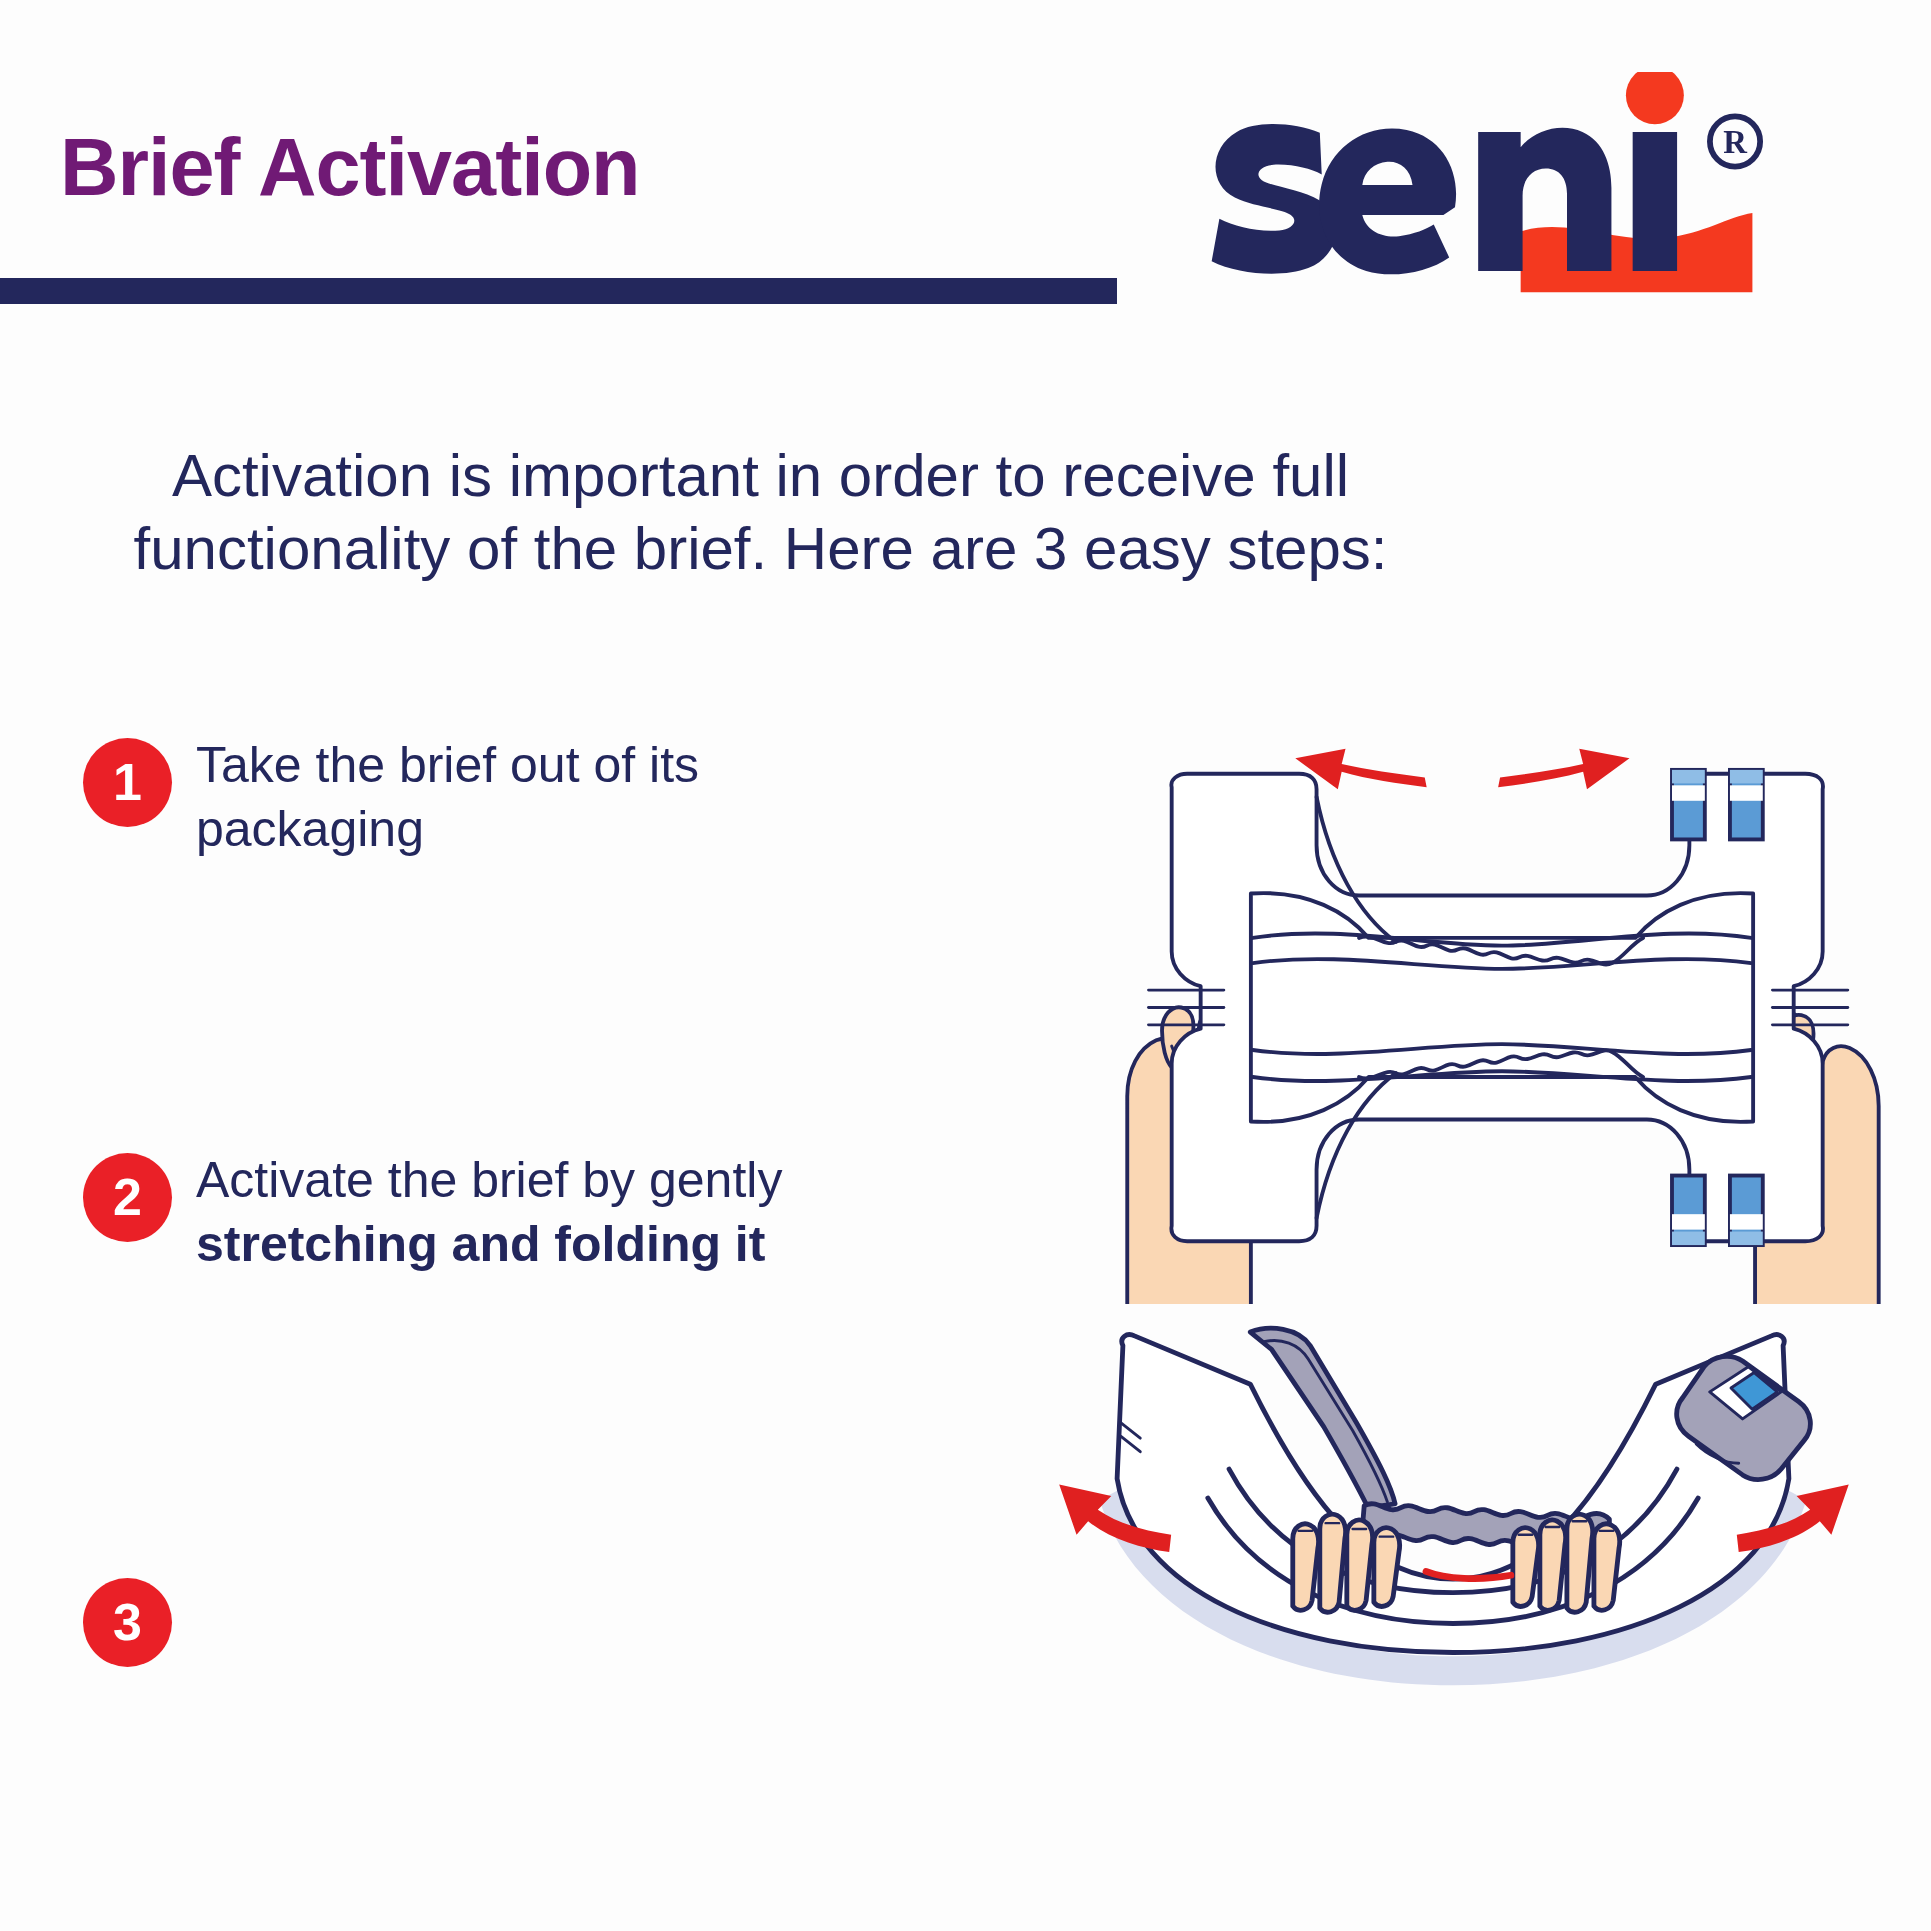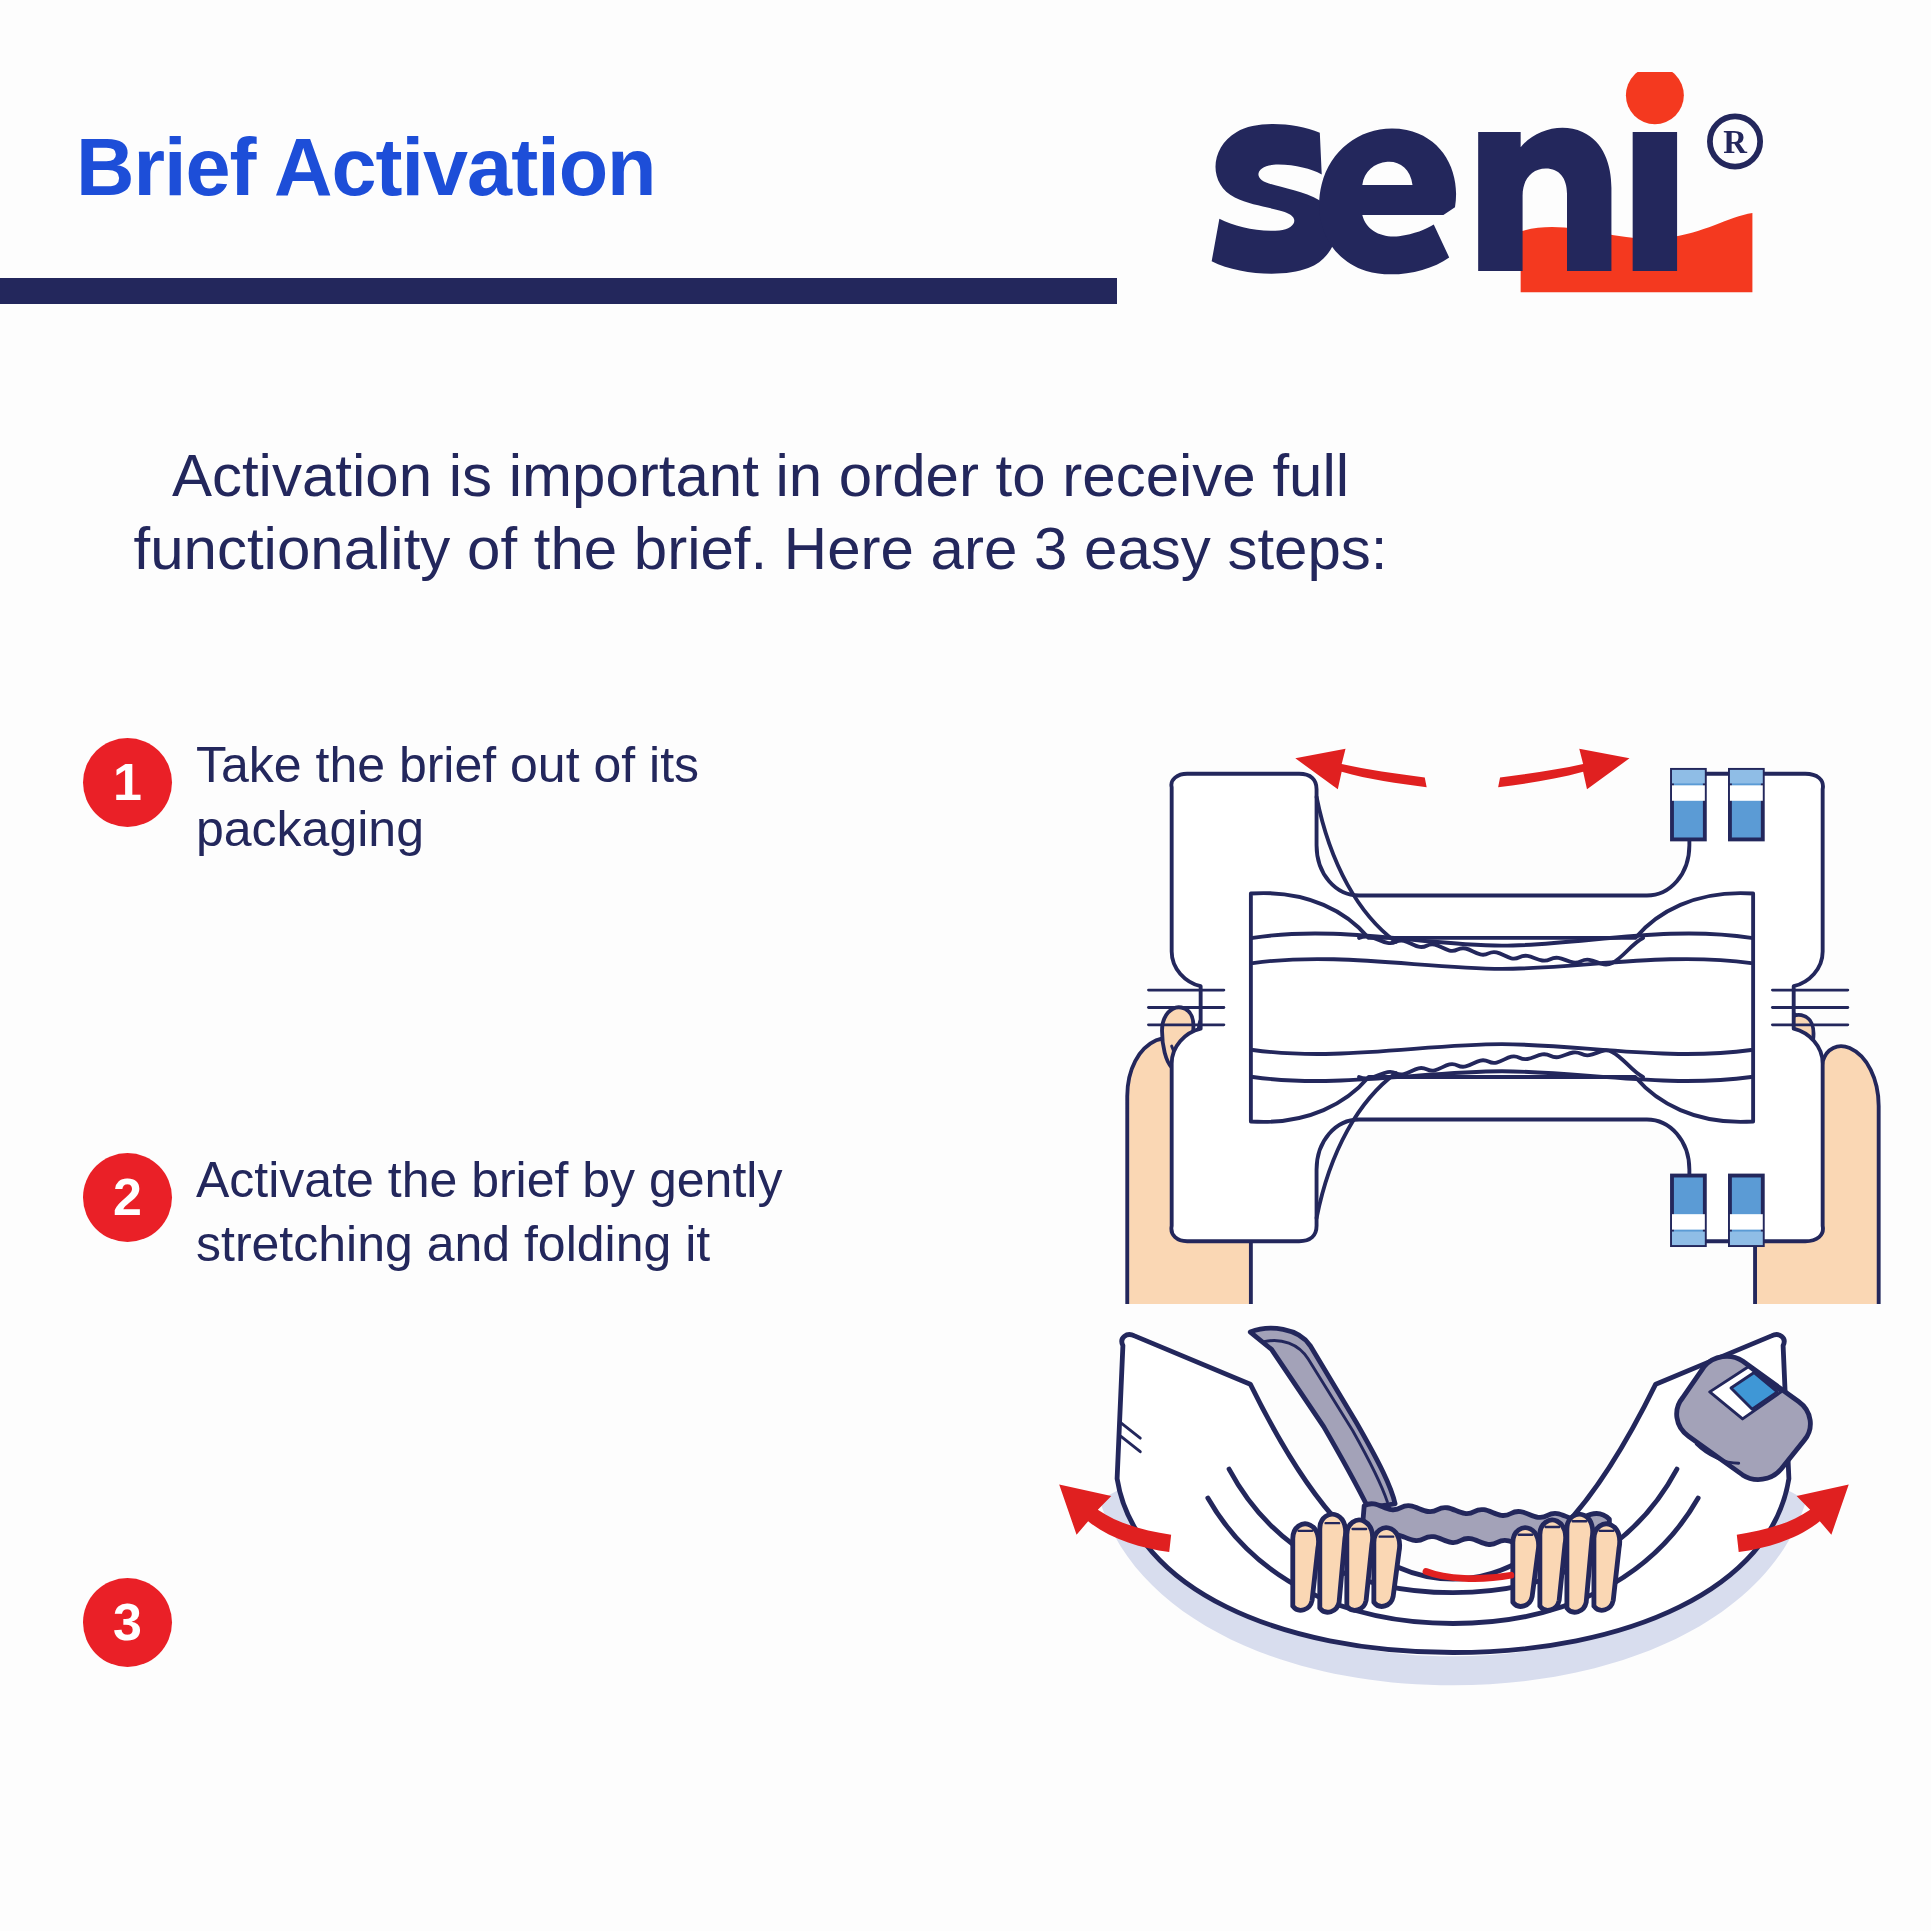--- a/index.html
+++ b/index.html
@@ -10,25 +10,25 @@
     color:#23275c;
     position:relative;
     overflow:hidden;
   }
 
   
   #header { position:absolute; left:0; top:0; width:1931px; height:348px; }
 
   #page-title {
     position:absolute;
-    left:76px; top:127px;
+    left:60px; top:127px;
     font-size:81px;
     font-weight:700;
     letter-spacing:-1px;
-    color:#1d4ed8;
+    color:#701a75;
     line-height:1;
     white-space:nowrap;
   }
   #title-rule {
     position:absolute;
     left:0; top:278px;
     width:1117px; height:26px;
     background:#23275c;
   }
 
@@ -68,21 +68,21 @@
     line-height:1;
     margin-top:3.9px;
   }
   .step-text {
     margin-left:24px;
     font-size:50px;
     line-height:1.27;
     color:#23275c;
     font-weight:400;
   }
-  .step-text b { font-weight:400; }
+  .step-text b { font-weight:700; }
 
   
   #illus-1 { position:absolute; left:1106px; top:710px;  width:792px; height:594px; }
   #illus-2 { position:absolute; left:1009px; top:1299px; width:888px; height:401px; }
   #illus-1 svg, #illus-2 svg { display:block; width:100%; height:100%; }
 </style>
 </head>
 <body>
 
 <div id="header">

